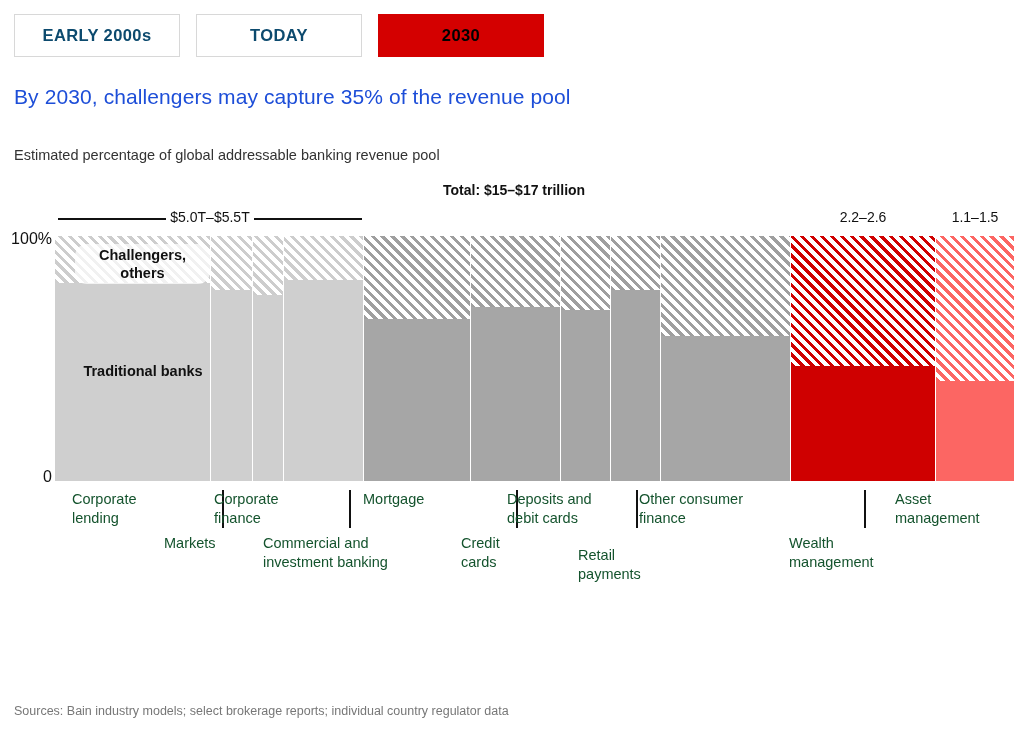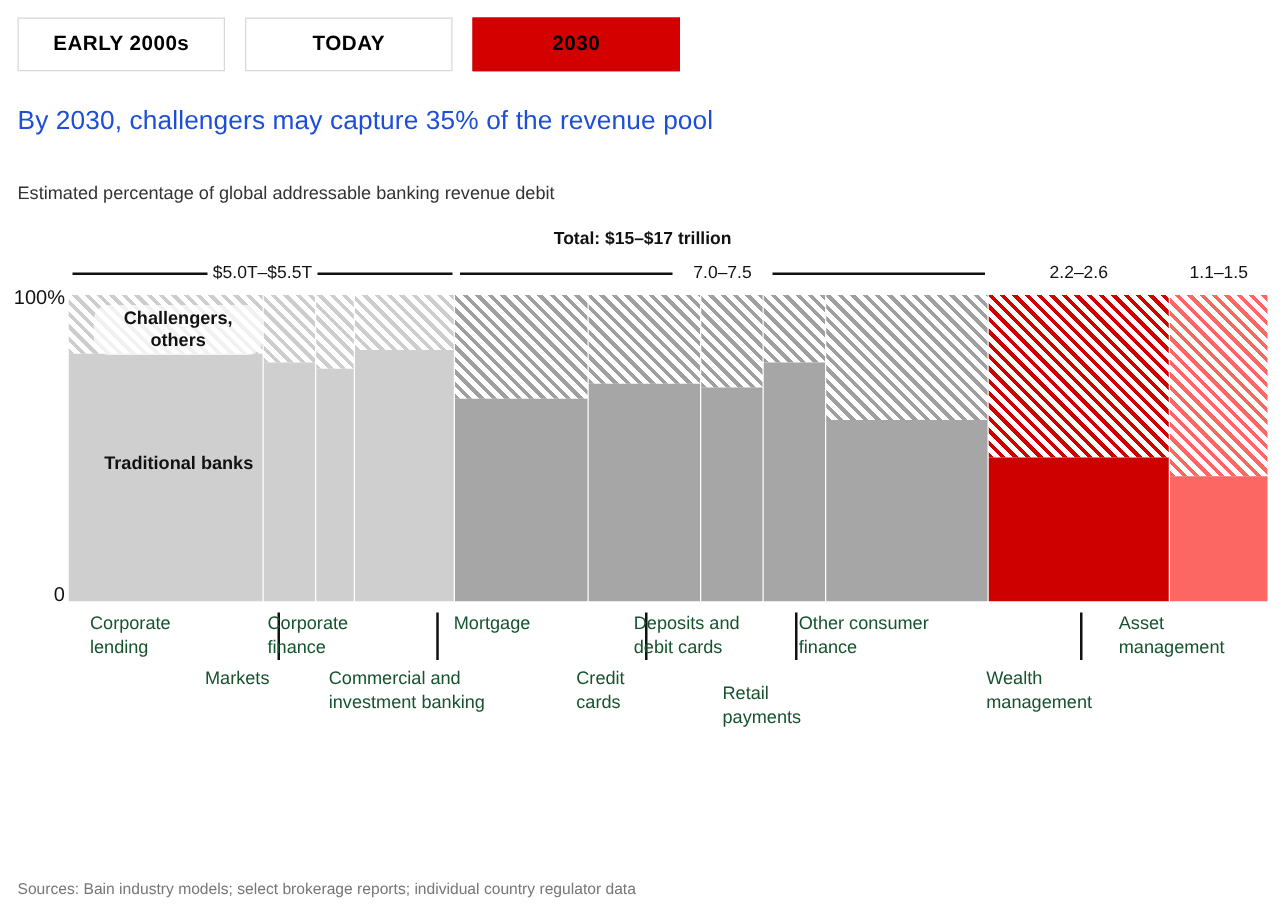--- a/index.html
+++ b/index.html
@@ -12,21 +12,21 @@
   }
   #root { position: relative; width: 1030px; height: 733px; }
 
   
   .tabs { position: absolute; left: 14px; top: 14px; display: flex; gap: 16px; }
   .tab {
     height: 43px;
     display: flex; align-items: center; justify-content: center;
     border: 1px solid #d8d8d8;
     background: #ffffff;
-    color: #000000;
+    color: #0c4a6e;
     font-size: 16.5px; font-weight: bold; letter-spacing: .4px;
     cursor: pointer;
     user-select: none;
   }
   .tab.t1 { width: 166px; }
   .tab.t2 { width: 166px; }
   .tab.t3 { width: 166px; background: #d40000; color: #000000; border-color: #d40000; }
 
   
   .headline {
@@ -137,37 +137,32 @@
       </div>
     <div class="tab t2">
         <span>TODAY</span>
       </div>
     <div class="tab t3">
         <span>2030</span>
       </div>
   </div>
 
   <div class="headline">By 2030, challengers may capture 35% of the revenue pool</div>
-  <div class="subhead">Estimated percentage of global addressable banking revenue debit</div>
+  <div class="subhead">Estimated percentage of global addressable banking revenue pool</div>
 
   <div class="chart">
 
     <div class="total-label">Total: $15–$17 trillion</div>
 
     <div class="bracket" style="left:58px; top:209px; width:304px;">
       <div class="rule" style="left:0; width:108px;"></div>
       <div class="btext" style="left:108px; width:88px;">$5.0T–$5.5T</div>
       <div class="rule" style="left:196px; width:108px;"></div>
     </div>
 
-    <div class="bracket" style="left:368px; top:209px; width:420px;">
-      <div class="rule" style="left:0; width:170px;"></div>
-      <div class="btext" style="left:170px; width:80px;">7.0–7.5</div>
-      <div class="rule" style="left:250px; width:170px;"></div>
-    </div>
 
     <div class="valonly" style="left:791px; width:144px;">2.2–2.6</div>
     <div class="valonly" style="left:936px; width:78px;">1.1–1.5</div>
 
     <div class="ylab-box">
       <div class="yaxis-top">100%</div>
       <div class="yaxis-bot">0</div>
     </div>
 
     <div class="plot">

